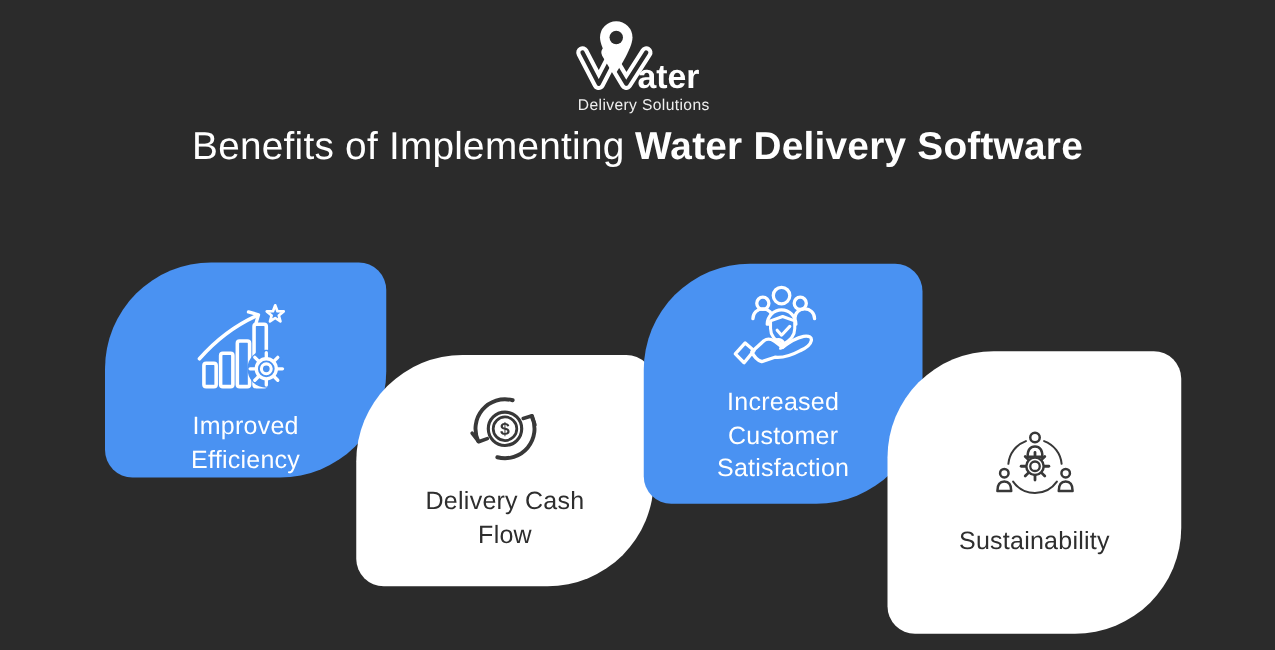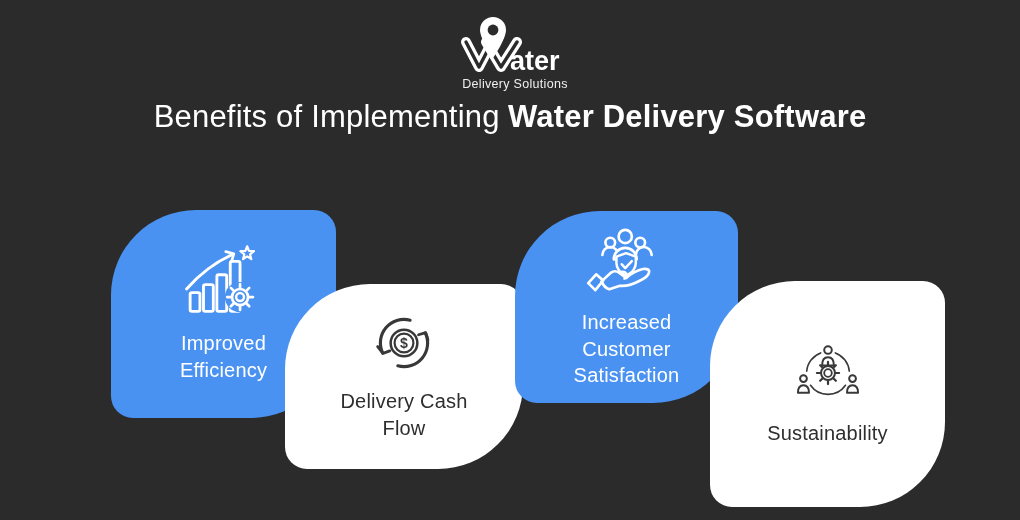--- a/index.html
+++ b/index.html
@@ -31,21 +31,21 @@
     justify-content:center;text-align:center;
     border-radius:85px 22px 85px 22px;
   }
   .card.blue{background:var(--blue);color:var(--text_on_blue);}
   .card.white{background:var(--white_card);color:var(--text_on_white);}
   .card-label{
     font-size:20px;line-height:1.34;font-weight:400;white-space:pre-line;
     letter-spacing:0.2px;
   }
   .card-icon{display:block;}
-  #card-1{left:111px;top:210px;width:225px;height:208px;z-index:1;}
+  #card-1{left:84px;top:210px;width:225px;height:172px;z-index:1;justify-content:flex-end;}
   #card-2{left:285px;top:284px;width:238px;height:185px;z-index:2;}
   #card-3{left:515px;top:211px;width:223px;height:192px;z-index:3;}
   #card-4{left:710px;top:281px;width:235px;height:226px;z-index:4;}
   #card-1 .gap{height:12px;}
   #card-2 .gap{height:14px;}
   #card-3 .gap{height:10px;}
   #card-4 .gap{height:16px;}
   .logo-text{font-family:"Liberation Sans", sans-serif;}
 </style>
 </head>

